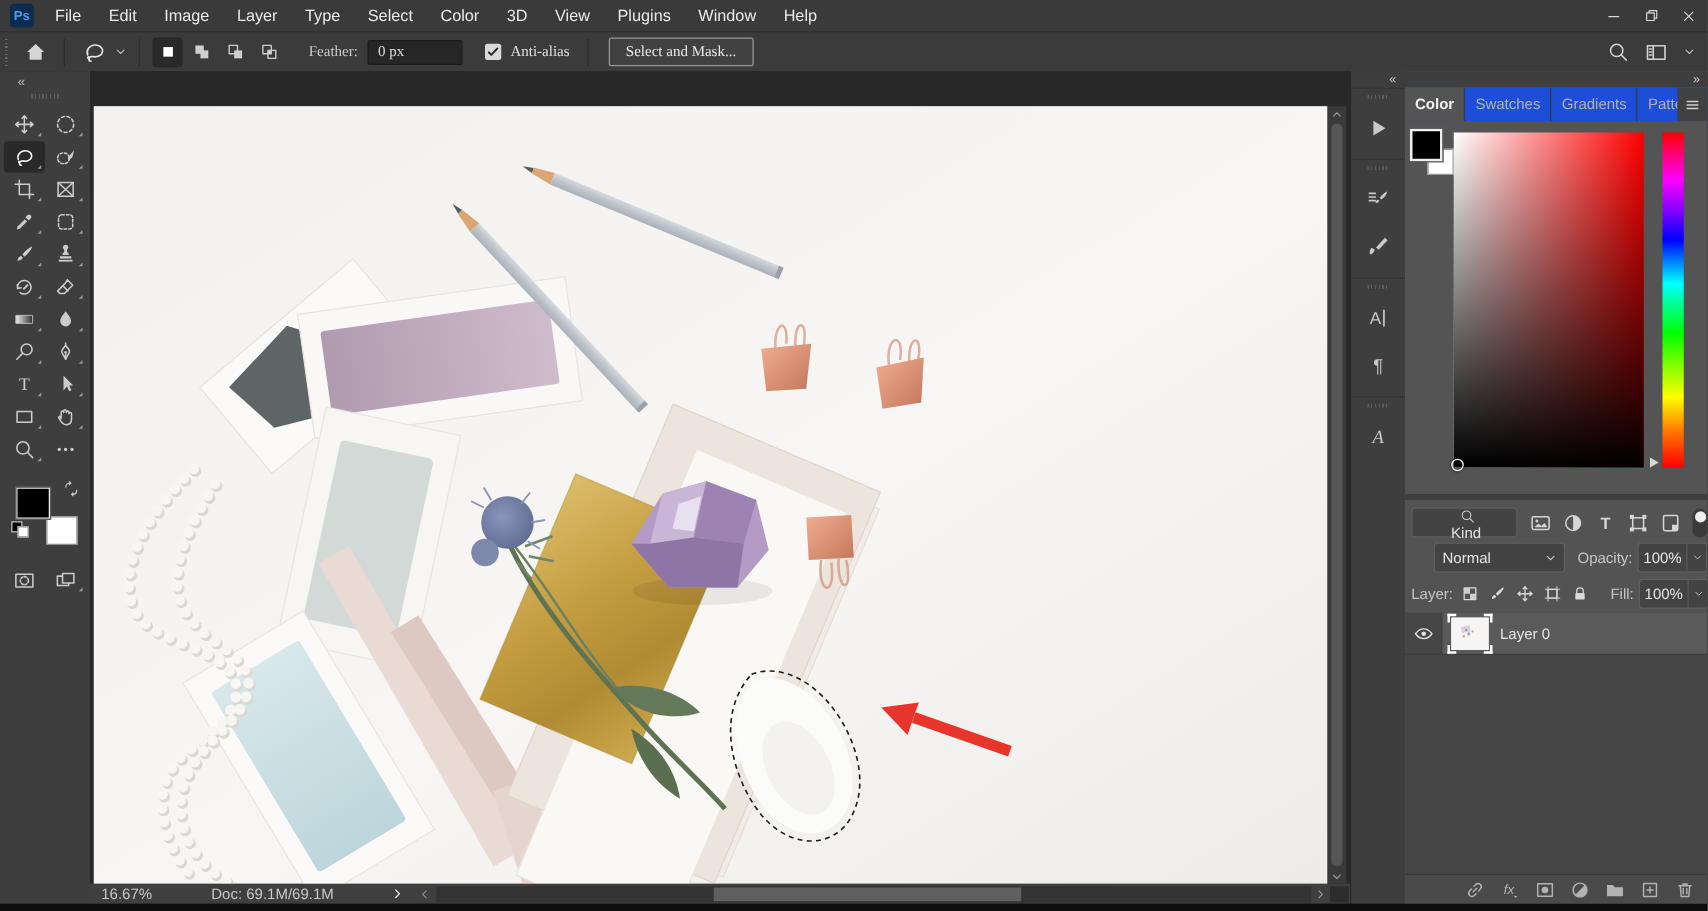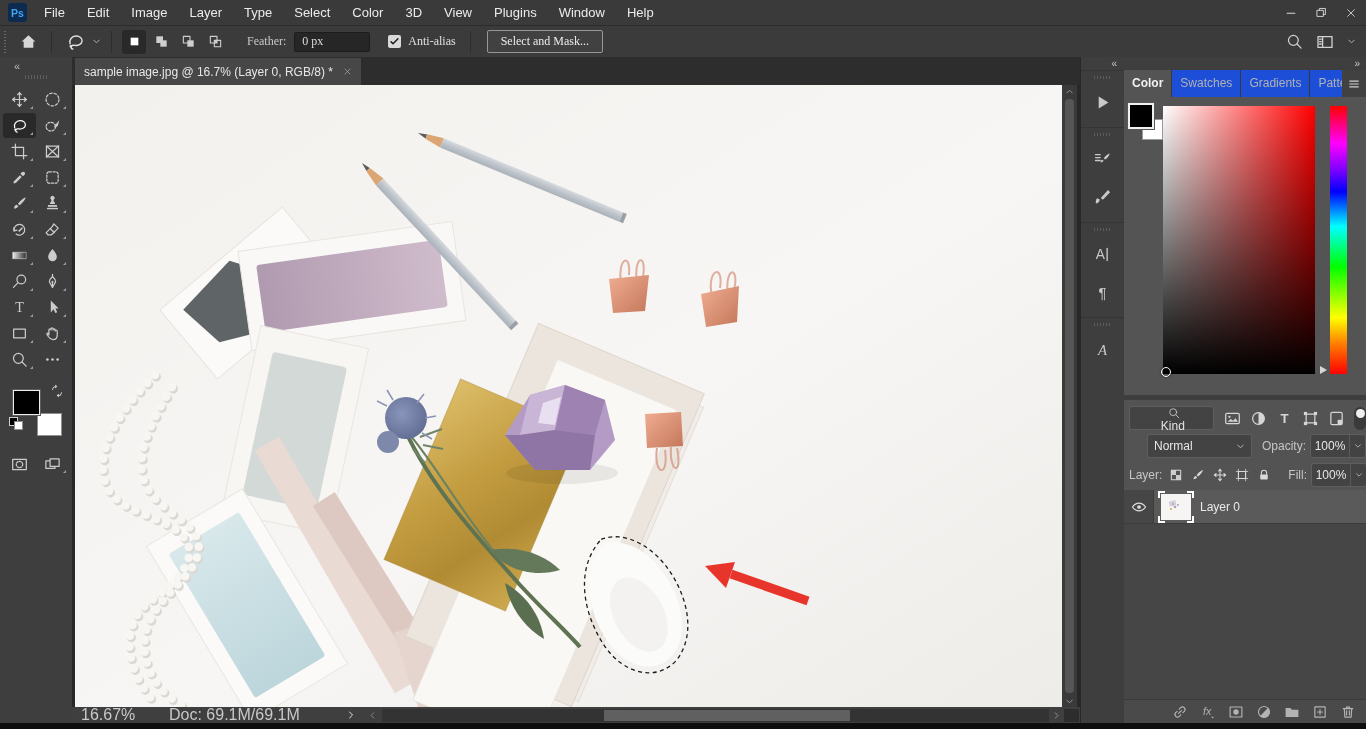--- a/index.html
+++ b/index.html
@@ -73,21 +73,21 @@
   .canvas svg{display:block;}
 
   
   .vscroll{position:absolute;left:1062px;top:28px;width:15px;height:622px;background:#3a3a3a;
            display:flex;flex-direction:column;align-items:center;}
   .vthumb{flex:1;width:9px;margin:2px 0;background:#565656;border-radius:4px;}
   .varrow{color:#9d9d9d;height:12px;display:flex;align-items:center;}
 
   
   .statusbar{position:absolute;left:72px;top:650px;width:1008px;height:16px;background:#3f3f3f;
-             display:flex;align-items:center;color:#c9c9c9;font-size:16px;}
+             display:flex;align-items:center;color:#c9c9c9;font-size:12px;}
   .sb-zoom{margin-left:9px;width:54px;}
   .sb-doc{margin-left:34px;}
   .sb-chev{margin-left:46px;color:#e3e3e3;}
   .sb-left{margin-left:12px;color:#8d8d8d;}
   .hscroll{flex:1;height:13px;margin-left:5px;position:relative;background:#333333;}
   .hthumb{position:absolute;left:222px;top:1px;bottom:1px;width:246px;background:#606060;}
   .sb-right{margin:0 3px;color:#9a9a9a;}
   .sb-corner{width:15px;height:13px;background:#2d2d2d;margin-right:1px;}
 
   
@@ -533,30 +533,20 @@
               <svg viewBox="0 0 18 18" width="17" height="17" fill="none" stroke="currentColor" stroke-width="1.3" stroke-linecap="round" stroke-linejoin="round">
                 <rect x="2" y="5.2" width="9.6" height="8"></rect>
                 <rect x="6.4" y="3" width="9.6" height="8" fill="#3e3e3e"></rect>
               </svg>
             </span>
             <span class="fly"></span>
           </div>
       </div>
     </div>
 
-    <div class="tabbar">
-      <div class="tab">
-        <span>sample image.jpg @ 16.7% (Layer 0, RGB/8) *</span>
-        <span class="tab-close icon">
-            <svg viewBox="0 0 18 18" width="9" height="9" fill="none" stroke="currentColor" stroke-width="1.3" stroke-linecap="round" stroke-linejoin="round">
-              <path d="M4 4l10 10M14 4L4 14"></path>
-            </svg>
-          </span>
-      </div>
-    </div>
 
     <div class="canvas">
       <svg width="987" height="622" viewBox="0 0 987 622">
         <defs>
           <linearGradient id="bgG" x1="0" y1="0" x2="1" y2="1">
             <stop offset="0" stop-color="#f3f1ee"></stop>
               <stop offset="0.55" stop-color="#f7f6f4"></stop>
               <stop offset="1" stop-color="#eeece9"></stop>
           </linearGradient>
           <linearGradient id="penG" x1="0" y1="0" x2="0" y2="1">

